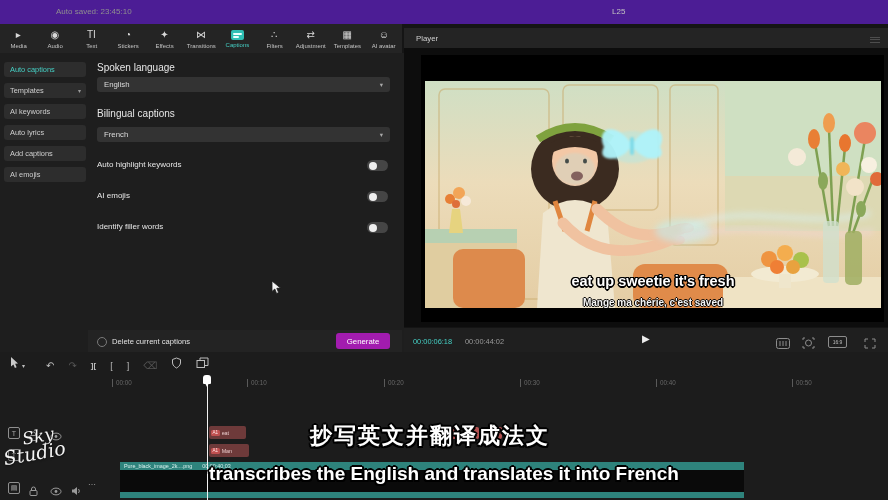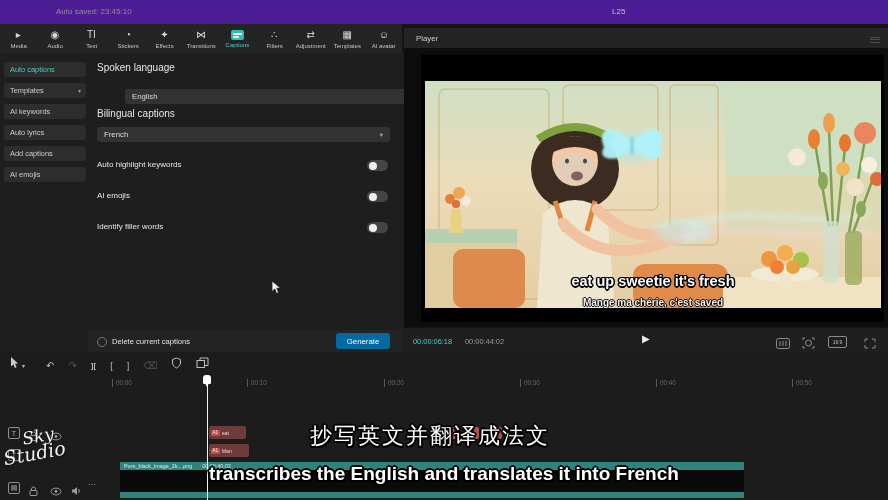--- a/index.html
+++ b/index.html
@@ -29,21 +29,21 @@
   .setlabel{position:absolute;font-size:10px;color:#e6e6e6;}
   .sel{position:absolute;left:97px;width:293px;height:15px;background:#333333;border-radius:3px;
        display:flex;align-items:center;font-size:7.8px;color:#dcdcdc;padding:0 7px;box-sizing:border-box;cursor:pointer;}
   .sel .chev{margin-left:auto;font-size:6.5px;color:#aaa;}
   .tglrow-label{position:absolute;left:97px;font-size:8px;color:#e6e6e6;}
   .tgl{position:absolute;left:367px;width:21px;height:11px;background:#454545;border-radius:6px;cursor:pointer;}
   .tgl::before{content:"";position:absolute;left:1.5px;top:1.5px;width:8px;height:8px;border-radius:50%;background:#efefef;}
   .gen-bar{position:absolute;left:88px;top:330px;width:314px;height:22px;background:#232323;}
   .chkcircle{position:absolute;left:9px;top:7px;width:8px;height:8px;border:1px solid #7a7a7a;border-radius:50%;cursor:pointer;}
   .chklabel{position:absolute;left:24px;top:7px;font-size:7.6px;color:#e2e2e2;}
-  .gen-btn{position:absolute;right:12px;top:3px;width:54px;height:16px;background:#0369a1;border-radius:3px;
+  .gen-btn{position:absolute;right:12px;top:3px;width:54px;height:16px;background:#a21caf;border-radius:3px;
            display:flex;align-items:center;justify-content:center;font-size:7.8px;color:#fff;cursor:pointer;}
   
   .player-panel{position:absolute;left:404px;top:28px;width:484px;height:324px;background:#101010;}
   .player-header{position:absolute;left:0;top:0;width:484px;height:20px;background:#242424;}
   .player-title{position:absolute;left:12px;top:6px;font-size:7.8px;color:#cfcfcf;}
   .pmenu{position:absolute;right:8px;top:7px;width:10px;cursor:pointer;}
   .pmenu div{height:1px;background:#4d4d4d;margin:1.5px 0;}
   .video-zone{position:absolute;left:0;top:20px;width:484px;height:279px;background:#0d0d0d;}
   .letterbox{position:absolute;left:17px;top:7px;width:463px;height:267px;background:#000;}
   .picture{position:absolute;left:21px;top:33px;width:456px;height:227px;overflow:hidden;}
@@ -78,21 +78,21 @@
   .captext{font-size:5.4px;color:#e8caca;white-space:nowrap;}
   .miniclip{position:absolute;top:75px;width:16px;height:12px;background:#b35050;border-radius:2px;z-index:4;cursor:pointer;}
   .videoclip{position:absolute;left:120px;top:110px;width:624px;height:36px;z-index:3;cursor:pointer;}
   .vc-head{position:absolute;left:0;top:0;width:100%;height:8px;background:#2e837c;display:flex;align-items:center;gap:10px;
            padding:0 4px;box-sizing:border-box;}
   .vc-name{font-size:5.4px;color:#d8f0ed;white-space:nowrap;}
   .vc-dur{font-size:5.4px;color:#cfeae6;}
   .vc-body{position:absolute;left:0;top:8px;width:100%;height:22px;background:#0a0a0a;}
   .vc-foot{position:absolute;left:0;top:30px;width:100%;height:6px;background:#2e837c;}
   
-  .sub-zh{position:absolute;left:0;top:421px;width:860px;text-align:center;font-size:22px;font-weight:normal;color:#fff;
+  .sub-zh{position:absolute;left:0;top:421px;width:860px;text-align:center;font-size:22px;font-weight:bold;color:#fff;
           letter-spacing:2px;z-index:40;
           text-shadow:-2px 0 #000,2px 0 #000,0 -2px #000,0 2px #000,-1.5px -1.5px #000,1.5px 1.5px #000,1.5px -1.5px #000,-1.5px 1.5px #000;}
   .sub-en{position:absolute;left:0;top:463px;width:888px;text-align:center;font-size:19px;font-weight:bold;color:#fff;z-index:40;
           text-shadow:-2px 0 #000,2px 0 #000,0 -2px #000,0 2px #000,-1.5px -1.5px #000,1.5px 1.5px #000,1.5px -1.5px #000,-1.5px 1.5px #000;}
   .watermark{position:absolute;left:2px;top:430px;z-index:45;color:#f4f4f4;transform:rotate(-10deg);
              font-family:"DejaVu Serif",serif;font-style:italic;line-height:0.9;text-shadow:0 1px 2px rgba(0,0,0,.6);}
   .wm1{font-size:17px;margin-left:22px;}
   .wm2{font-size:19px;}
   .mouse-cursor{position:absolute;left:271px;top:280px;z-index:60;}
 </style>
@@ -168,21 +168,21 @@
       <span>Auto lyrics</span>
     </div>
     <div class="sbi" style="top:93px;">
       <span>Add captions</span>
     </div>
     <div class="sbi" style="top:114px;">
       <span>AI emojis</span>
     </div>
 
     <span class="setlabel" style="left:97px;top:9px;">Spoken language</span>
-    <div class="sel" style="top:36px;margin-left:28px;">
+    <div class="sel" style="top:24px;">
       <span>English</span>
       <span class="chev">▾</span>
     </div>
 
     <span class="setlabel" style="left:97px;top:55px;">Bilingual captions</span>
     <div class="sel" style="top:74px;">
       <span>French</span>
       <span class="chev">▾</span>
     </div>
 

